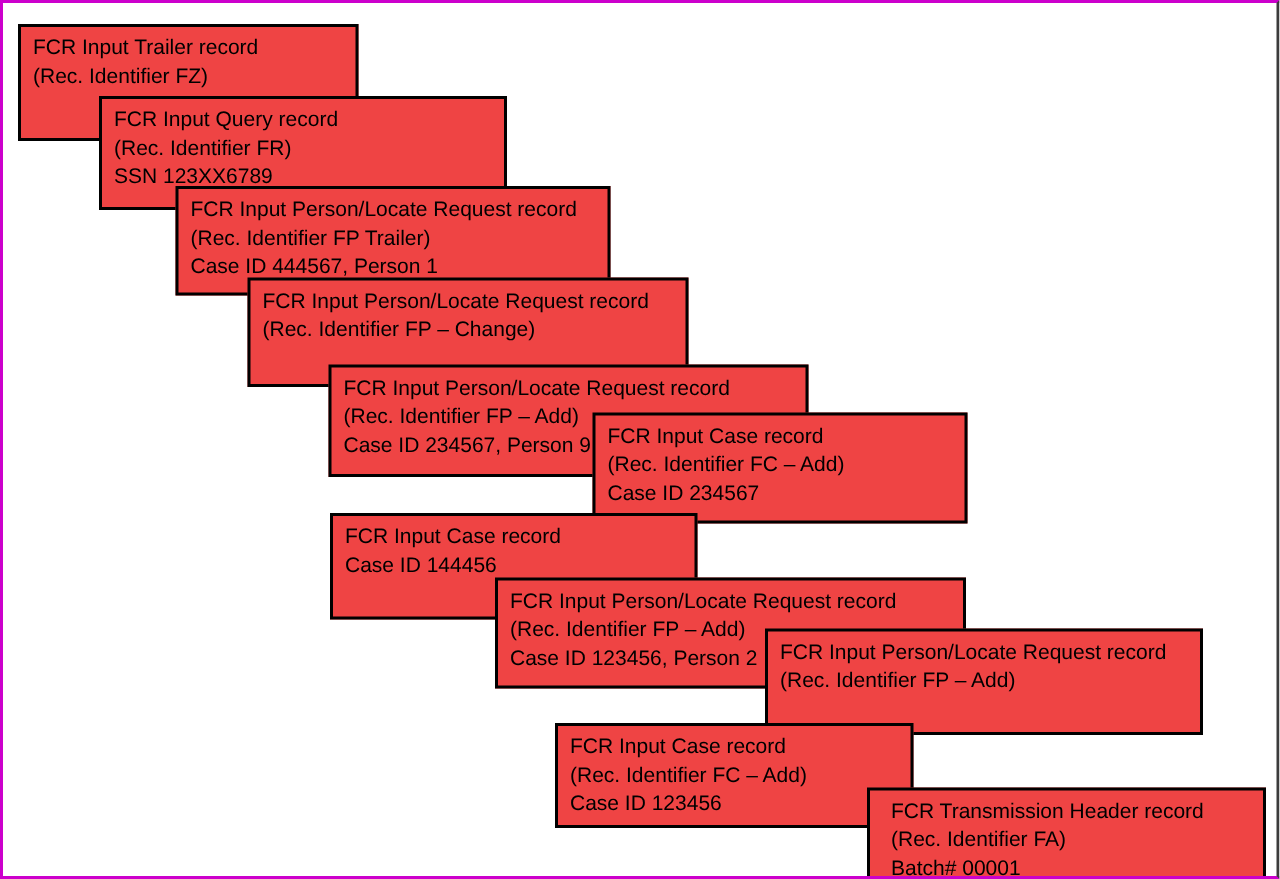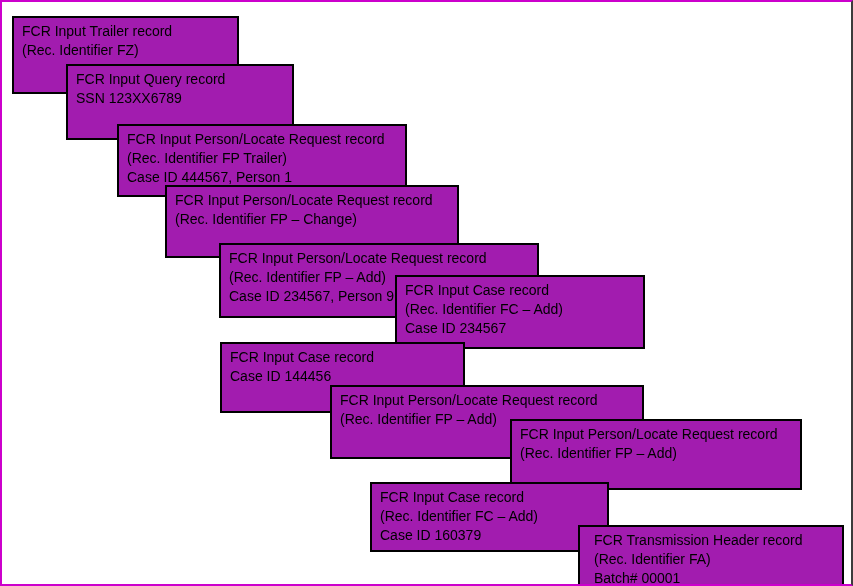--- a/index.html
+++ b/index.html
@@ -14,21 +14,21 @@
     box-sizing: border-box;
     background: #ffffff;
     border: 2px solid #cc00cc;
     border-right-color: #3c3c3c;
     overflow: hidden;
     font-family: "Liberation Sans", sans-serif;
   }
   .record-box {
     position: absolute;
     box-sizing: border-box;
-    background: #a21caf;
+    background: #ef4444;
     border: 2px solid #000000;
     padding: 4px 8px 0 8px;
     color: #000000;
     font-size: 14px;
     line-height: 19px;
     white-space: nowrap;
     overflow: hidden;
   }
   .record-line {
     display: block;
@@ -36,22 +36,23 @@
 </style>
 </head>
 <body>
 
 <div class="page" style="border-color: rgb(204, 0, 204) rgb(60, 60, 60) rgb(204, 0, 204) rgb(204, 0, 204); background: rgb(255, 255, 255);">
 
 <div class="record-box" style="left: 10px; top: 14px; width: 227px; height: 78px; border-color: rgb(0, 0, 0); color: rgb(0, 0, 0);">
       <span class="record-line">FCR Input Trailer record</span>
       <span class="record-line">(Rec. Identifier FZ)</span>
     </div>
-    <div class="record-box" style="left: 64px; top: 62px; width: 228px; height: 76px; border-color: rgb(0, 0, 0); color: rgb(0, 0, 0);">
+    <div class="record-box" style="left: 64px; top: 62px; width: 272px; height: 76px; border-color: rgb(0, 0, 0); color: rgb(0, 0, 0);">
       <span class="record-line">FCR Input Query record</span>
+      <span class="record-line">(Rec. Identifier FR)</span>
       <span class="record-line">SSN 123XX6789</span>
     </div>
     <div class="record-box" style="left: 115px; top: 122px; width: 290px; height: 73px; border-color: rgb(0, 0, 0); color: rgb(0, 0, 0);">
       <span class="record-line">FCR Input Person/Locate Request record</span>
       <span class="record-line">(Rec. Identifier FP Trailer)</span>
       <span class="record-line">Case ID 444567, Person 1</span>
     </div>
     <div class="record-box" style="left: 163px; top: 183px; width: 294px; height: 73px; border-color: rgb(0, 0, 0); color: rgb(0, 0, 0);">
       <span class="record-line">FCR Input Person/Locate Request record</span>
       <span class="record-line">(Rec. Identifier FP – Change)</span>
@@ -66,28 +67,29 @@
       <span class="record-line">(Rec. Identifier FC – Add)</span>
       <span class="record-line">Case ID 234567</span>
     </div>
     <div class="record-box" style="left: 218px; top: 340px; width: 245px; height: 71px; border-color: rgb(0, 0, 0); color: rgb(0, 0, 0);">
       <span class="record-line">FCR Input Case record</span>
       <span class="record-line">Case ID 144456</span>
     </div>
     <div class="record-box" style="left: 328px; top: 383px; width: 314px; height: 74px; border-color: rgb(0, 0, 0); color: rgb(0, 0, 0);">
       <span class="record-line">FCR Input Person/Locate Request record</span>
       <span class="record-line">(Rec. Identifier FP – Add)</span>
+      <span class="record-line">Case ID 123456, Person 2</span>
     </div>
     <div class="record-box" style="left: 508px; top: 417px; width: 292px; height: 71px; border-color: rgb(0, 0, 0); color: rgb(0, 0, 0);">
       <span class="record-line">FCR Input Person/Locate Request record</span>
       <span class="record-line">(Rec. Identifier FP – Add)</span>
     </div>
     <div class="record-box" style="left: 368px; top: 480px; width: 239px; height: 70px; border-color: rgb(0, 0, 0); color: rgb(0, 0, 0);">
       <span class="record-line">FCR Input Case record</span>
       <span class="record-line">(Rec. Identifier FC – Add)</span>
-      <span class="record-line">Case ID 160379</span>
+      <span class="record-line">Case ID 123456</span>
     </div>
     <div class="record-box" style="left: 576px; top: 523px; width: 266px; height: 71px; border-color: rgb(0, 0, 0); color: rgb(0, 0, 0); padding-left: 14px;">
       <span class="record-line">FCR Transmission Header record</span>
       <span class="record-line">(Rec. Identifier FA)</span>
       <span class="record-line">Batch# 00001</span>
     </div>
   </div>
 
 </body></html>

